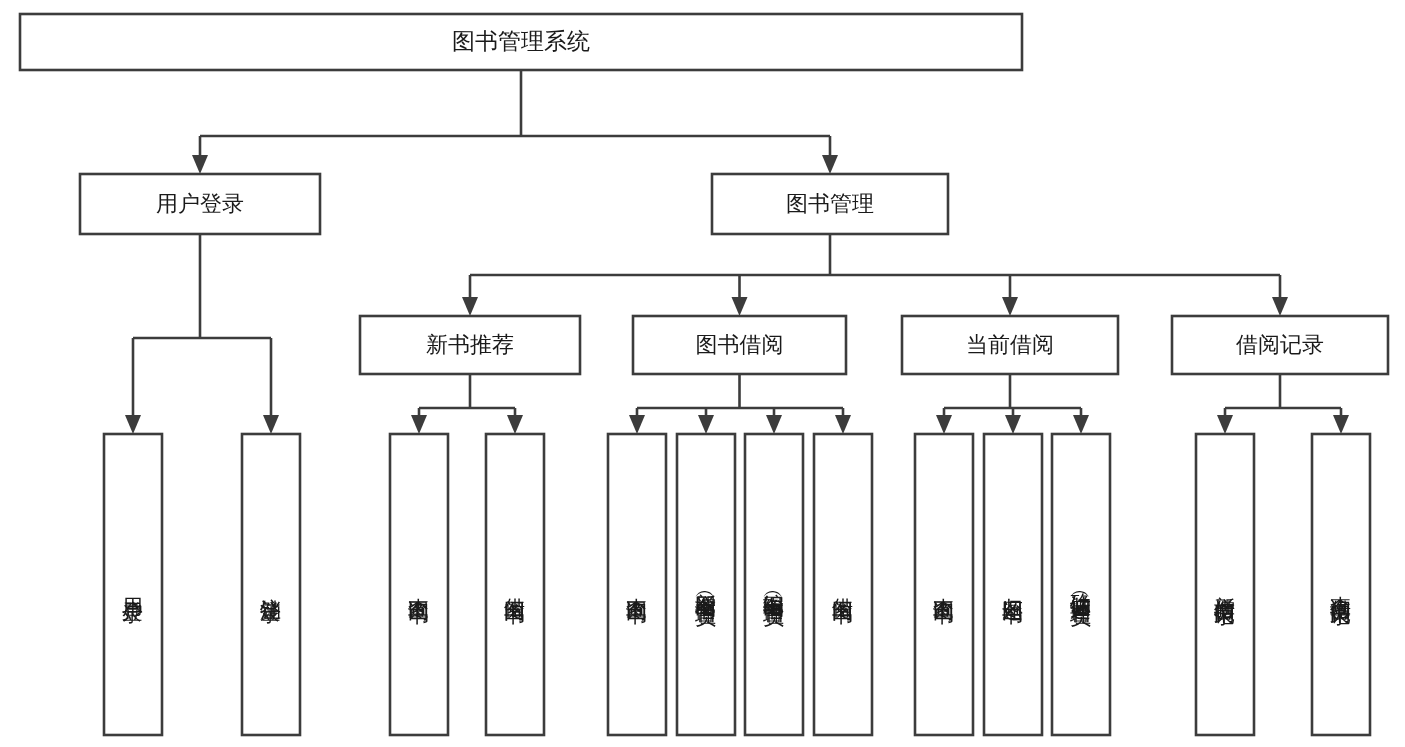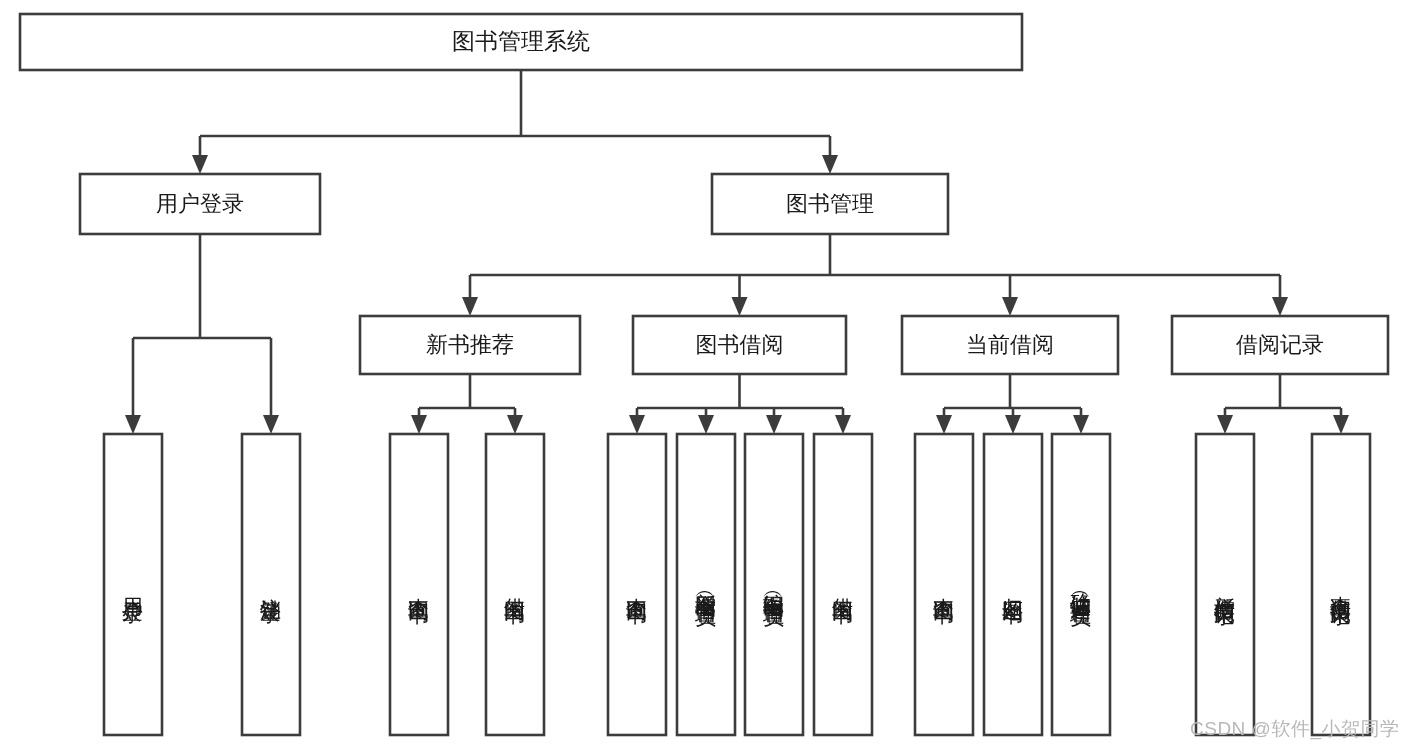--- a/index.html
+++ b/index.html
@@ -211,15 +211,14 @@
         <span class="leaf-label">确认归还（管理员）</span>
       </div>
       <div class="leaf-label-wrap" style="left: 1196px; top: 434px; width: 58px; height: 301px;">
         <span class="leaf-label">新增借阅记录</span>
       </div>
       <div class="leaf-label-wrap" style="left: 1312px; top: 434px; width: 58px; height: 301px;">
         <span class="leaf-label">查询借阅记录</span>
       </div>
     </div>
 
-  <div class="watermark" style="left: 1190px; top: 716px;">CSDN @软件_小贺同学</div>
 
 </div>
 
 </body></html>

